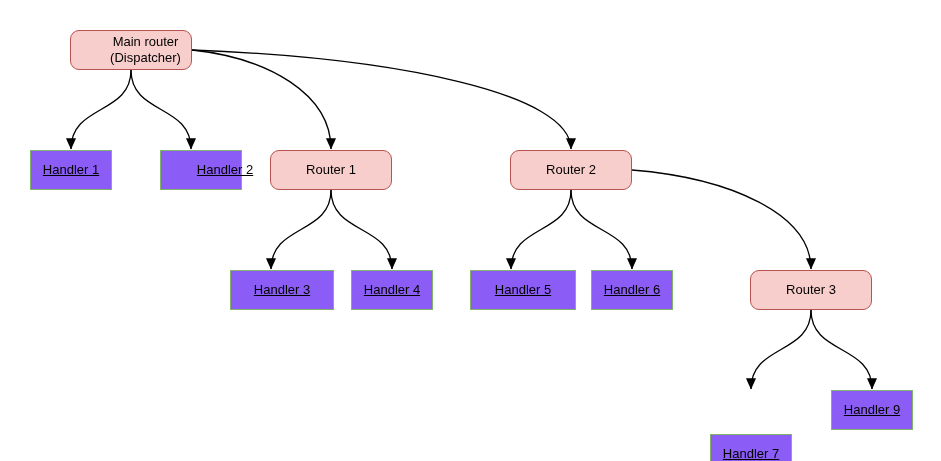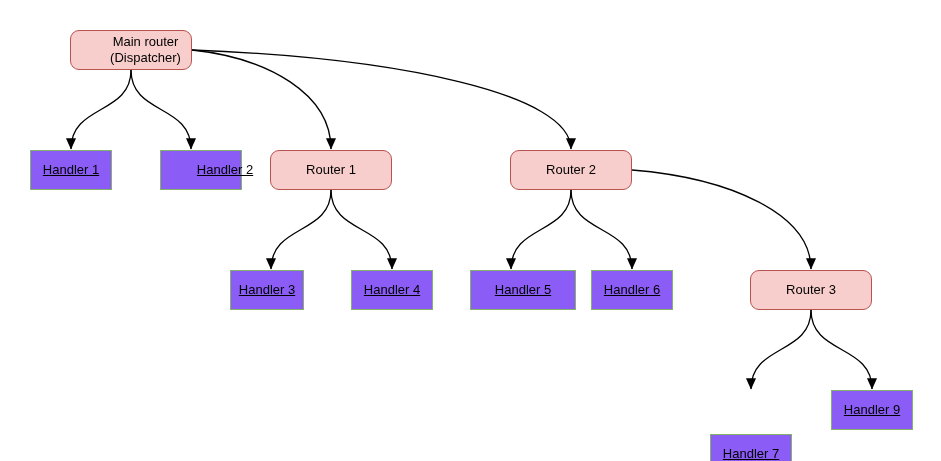--- a/index.html
+++ b/index.html
@@ -80,21 +80,21 @@
       </div>
       <div class="node handler" style="left: 160px; top: 150px; width: 82px; height: 40px; padding-left: 48px;">
         <div>Handler 2</div>
       </div>
       <div class="node router" style="left: 270px; top: 150px; width: 122px; height: 40px;">
         <div>Router 1</div>
       </div>
       <div class="node router" style="left: 510px; top: 150px; width: 122px; height: 40px;">
         <div>Router 2</div>
       </div>
-      <div class="node handler" style="left: 230px; top: 270px; width: 74px; height: 40px;">
+      <div class="node handler" style="left: 230px; top: 270px; width: 104px; height: 40px;">
         <div>Handler 3</div>
       </div>
       <div class="node handler" style="left: 351px; top: 270px; width: 82px; height: 40px;">
         <div>Handler 4</div>
       </div>
       <div class="node handler" style="left: 470px; top: 270px; width: 106px; height: 40px;">
         <div>Handler 5</div>
       </div>
       <div class="node handler" style="left: 591px; top: 270px; width: 82px; height: 40px; text-align: right;">
         <div>Handler 6</div>

